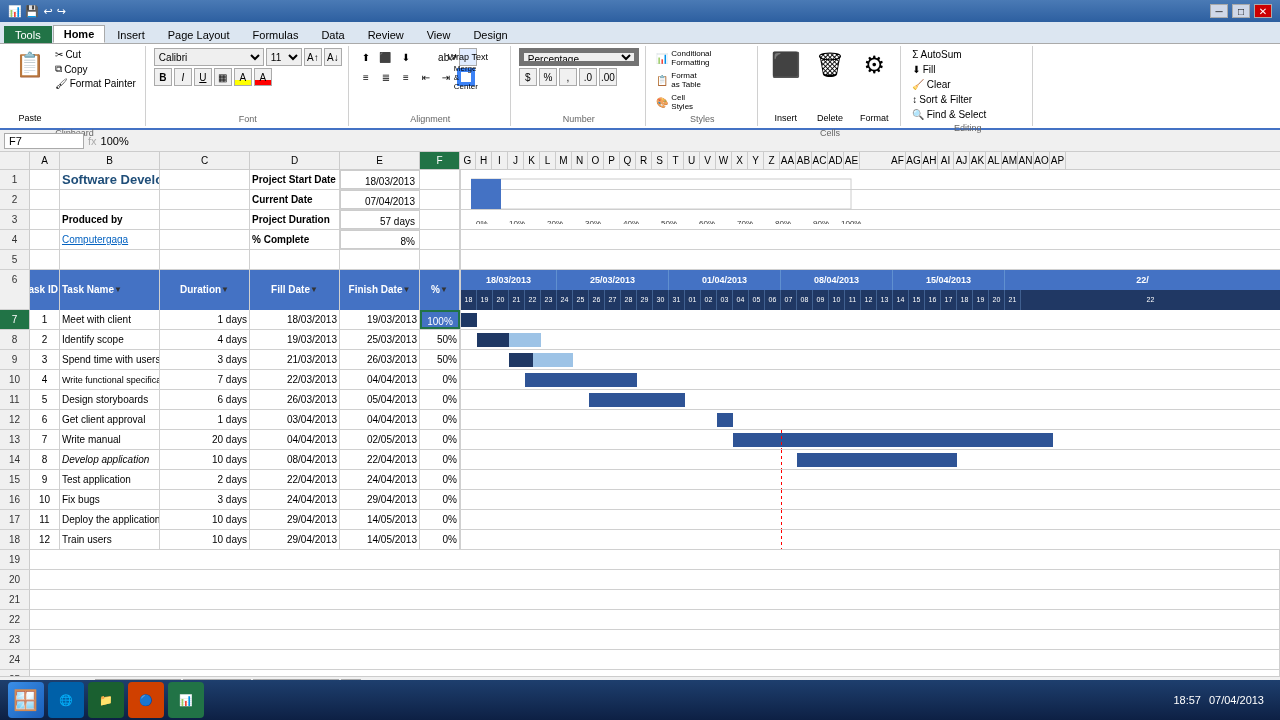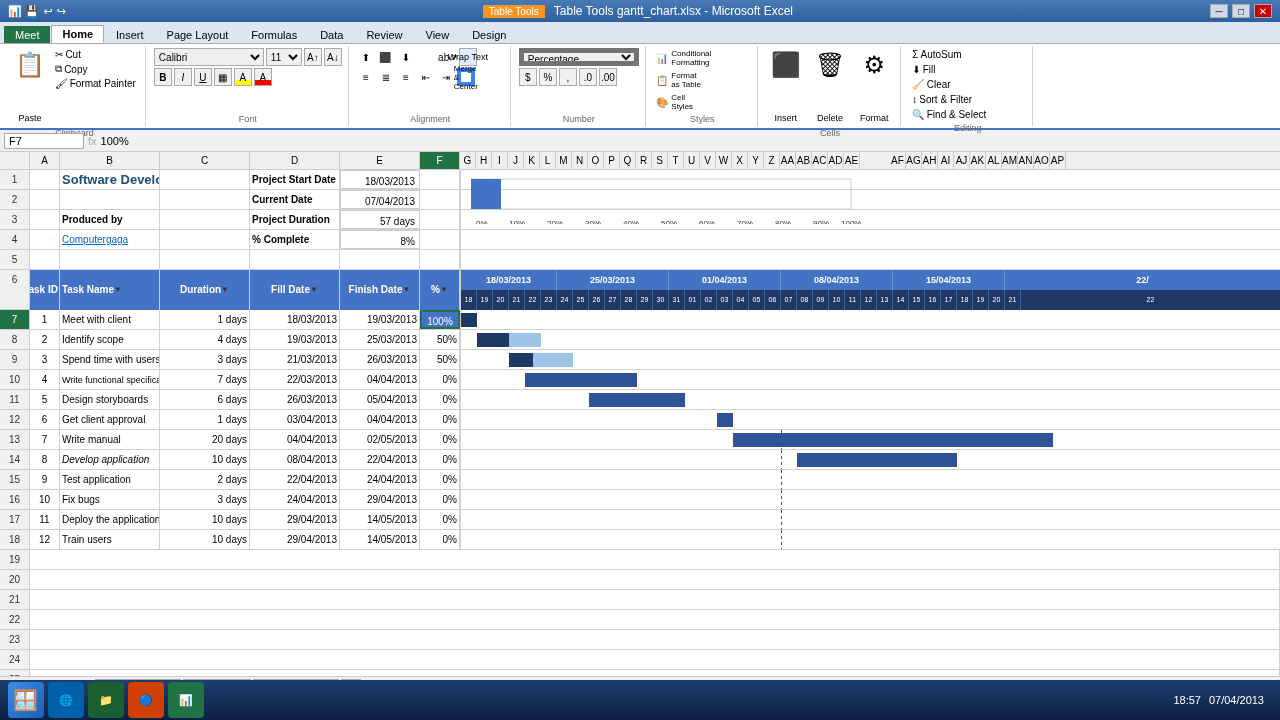--- a/index.html
+++ b/index.html
@@ -310,33 +310,29 @@
 </head>
 <body>
 
 <div class="title-bar">
   <div class="title-bar-left">
     <span>📊</span>
     <span style="cursor:pointer;">💾</span>
     <span style="cursor:pointer;">↩</span>
     <span style="cursor:pointer;">↪</span>
   </div>
-  <div class="title-bar-center">
-    <span style="background:#f59620; color:#fff; padding: 1px 6px; margin-right: 6px; font-size:10px;">Table Tools</span>
-    <span>Table Tools   gantt_chart.xlsx - Microsoft Excel</span>
-  </div>
   <div class="title-bar-right">
     <div class="title-btn">─</div>
     <div class="title-btn">□</div>
     <div class="title-btn" style="background:#c00; color:#fff;">✕</div>
   </div>
 </div>
 
 <div class="ribbon-tabs">
-  <div class="ribbon-tab" style="background:#217346; color:#fff; border-color:#217346;">Meet</div>
+  <div class="ribbon-tab" style="background:#217346; color:#fff; border-color:#217346;">Tools</div>
   <div class="ribbon-tab active">Home</div>
   <div class="ribbon-tab">Insert</div>
   <div class="ribbon-tab">Page Layout</div>
   <div class="ribbon-tab">Formulas</div>
   <div class="ribbon-tab">Data</div>
   <div class="ribbon-tab">Review</div>
   <div class="ribbon-tab">View</div>
   <div class="ribbon-tab">Design</div>
 </div>
 

